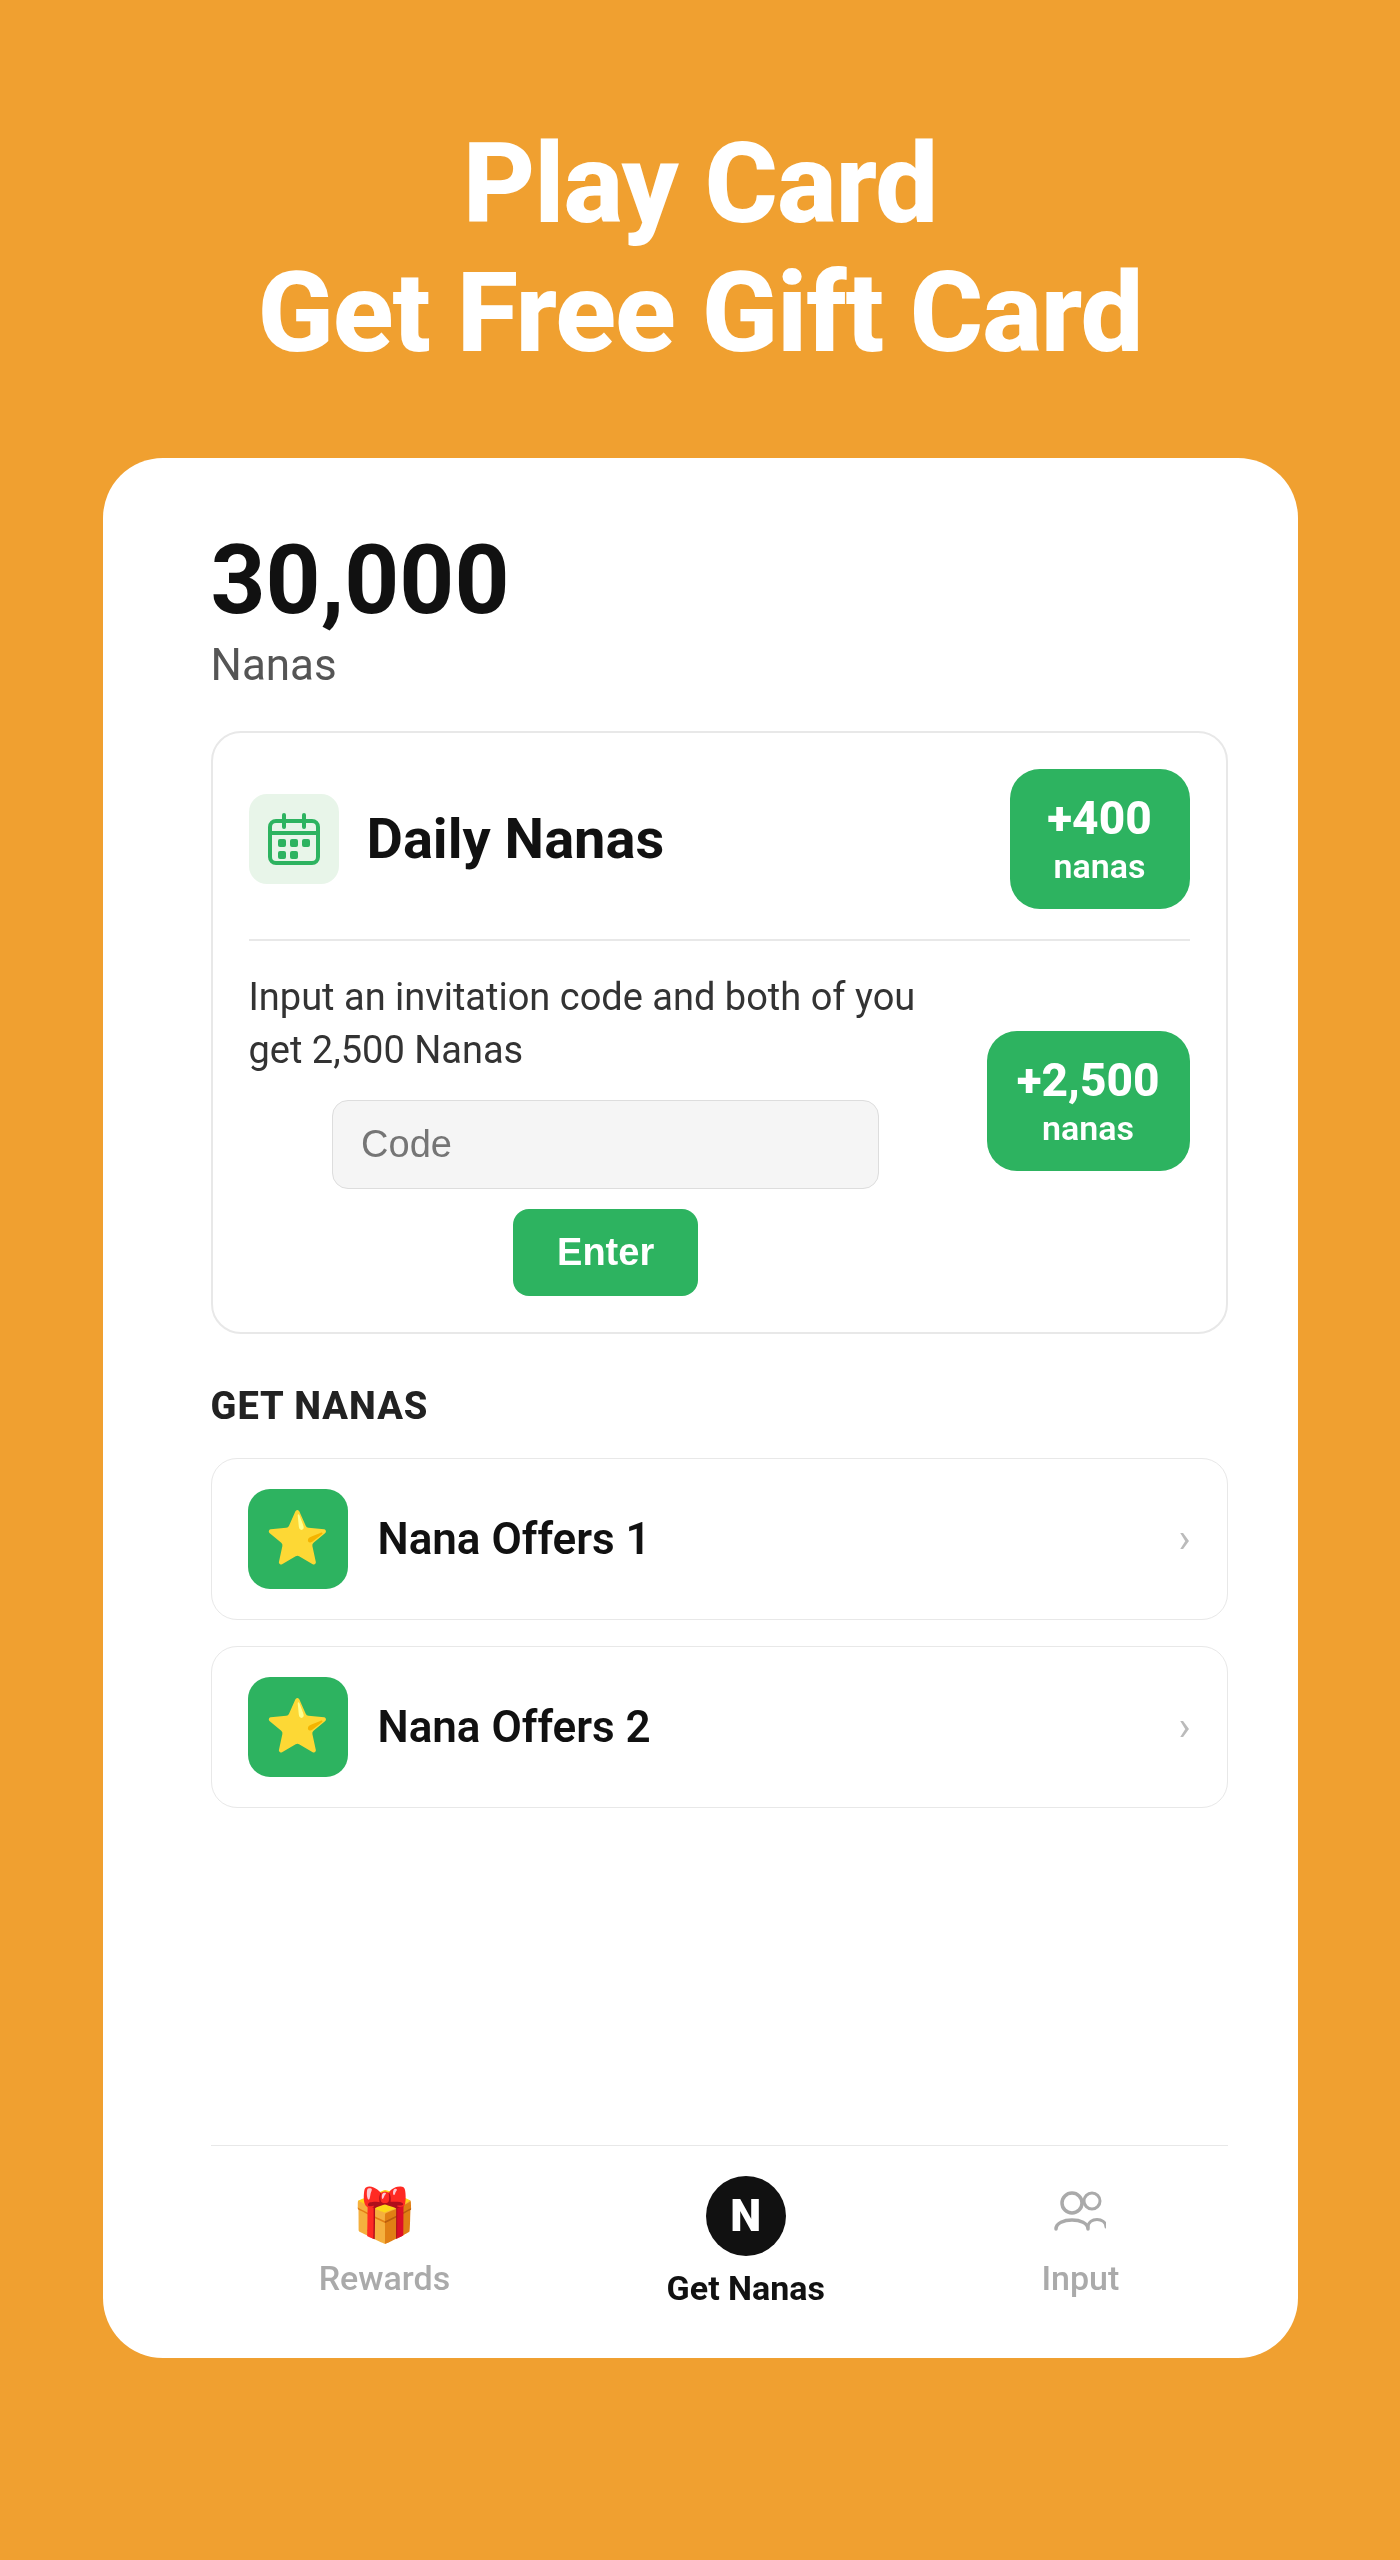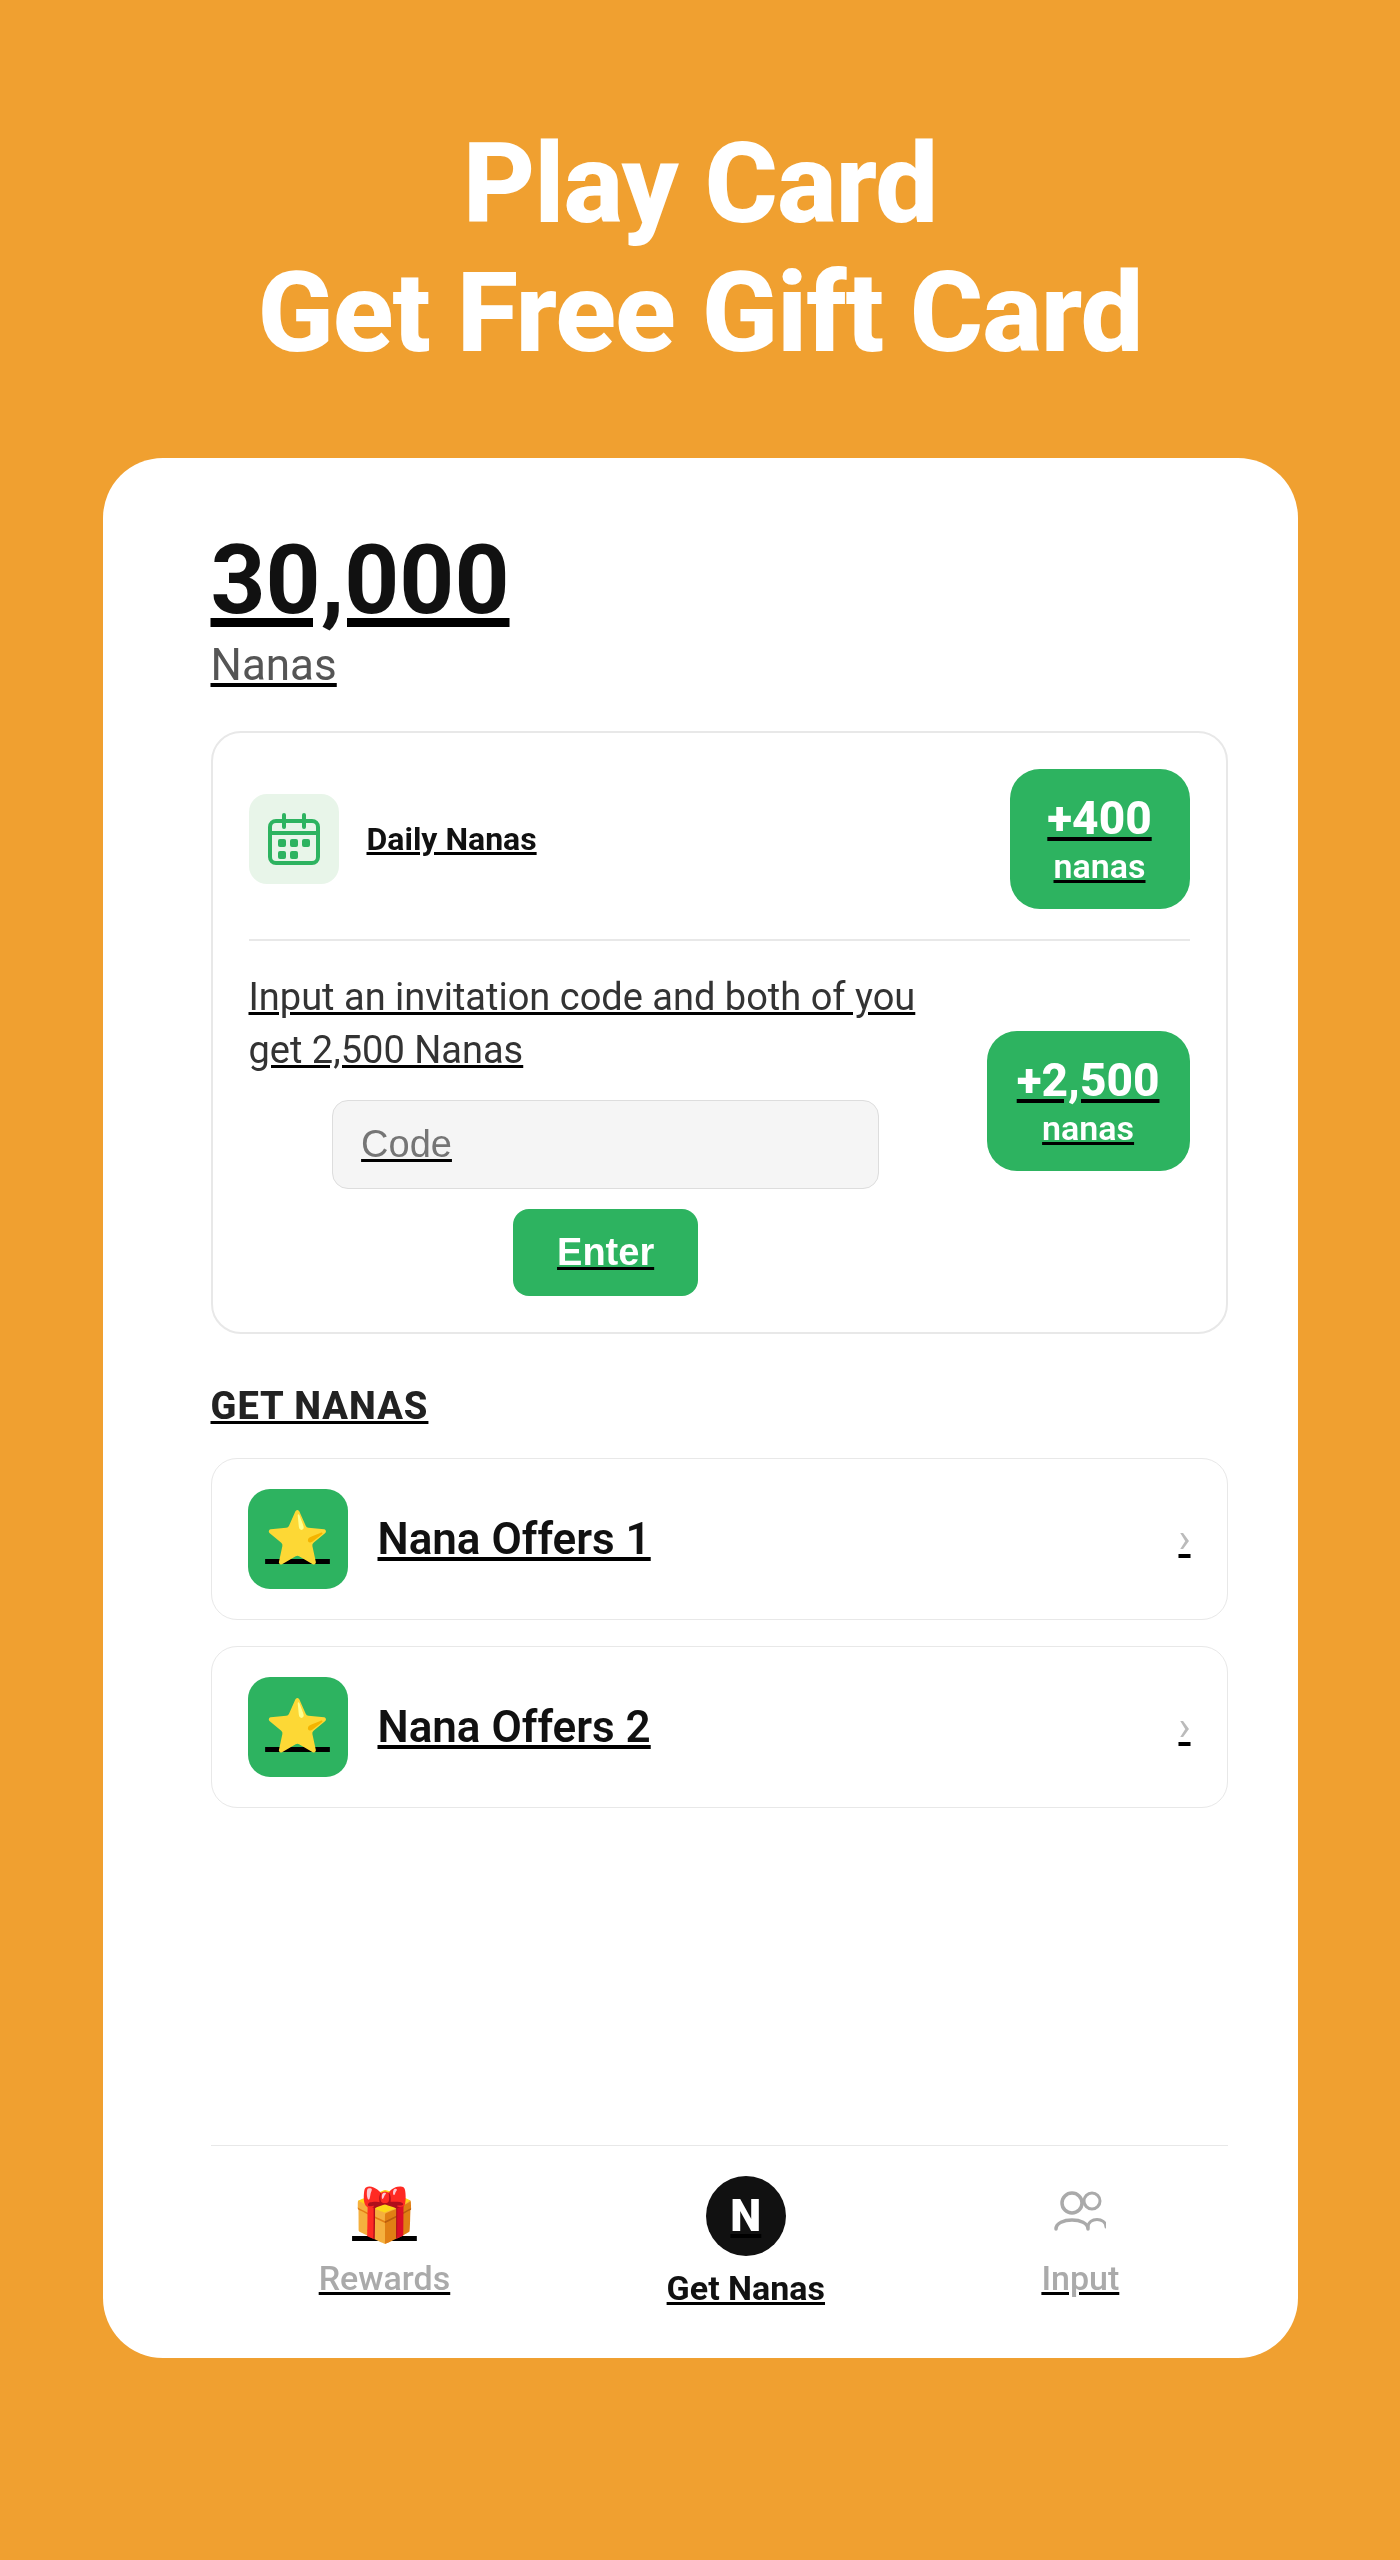--- a/index.html
+++ b/index.html
@@ -24,21 +24,20 @@
       letter-spacing: -1px;
     }
     .phone-card {
       background: #fff;
       border-radius: 60px;
       width: 1195px;
       min-height: 1900px;
       padding: 70px 70px 0 108px;
       display: flex;
       flex-direction: column;
-      text-decoration: underline;
     }
     .balance-amount {
       font-size: 96px;
       font-weight: 700;
       color: #111;
       line-height: 1.1;
     }
     .balance-label {
       font-size: 44px;
       color: #555;
@@ -65,21 +64,21 @@
     .calendar-icon {
       width: 90px;
       height: 90px;
       background: #e8f5e9;
       border-radius: 18px;
       display: flex;
       align-items: center;
       justify-content: center;
     }
     .daily-text-title {
-      font-size: 32px;
+      font-size: 56px;
       font-weight: 700;
       color: #111;
     }
     .daily-text-sub {
       font-size: 34px;
       color: #888;
       margin-top: 6px;
     }
     .green-badge {
       background: #2db360;

